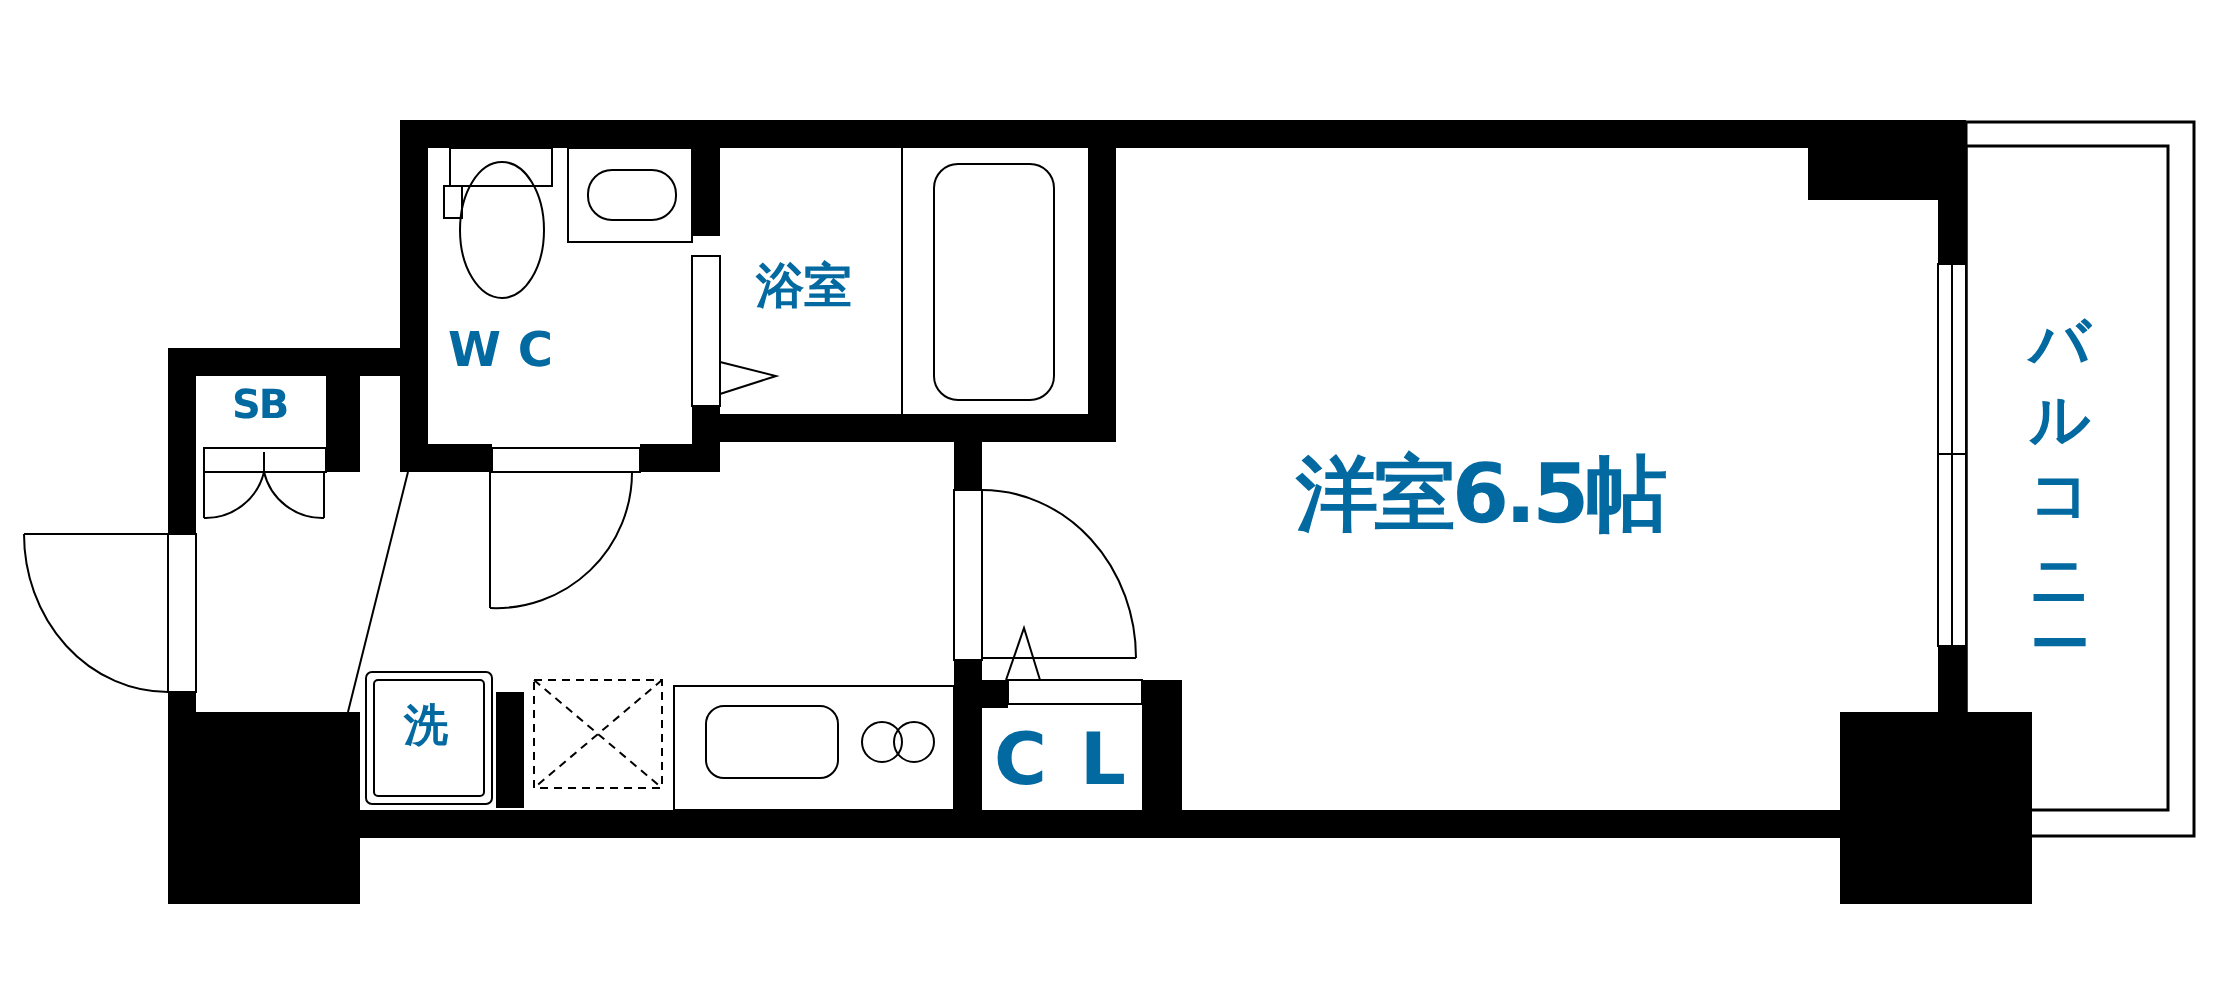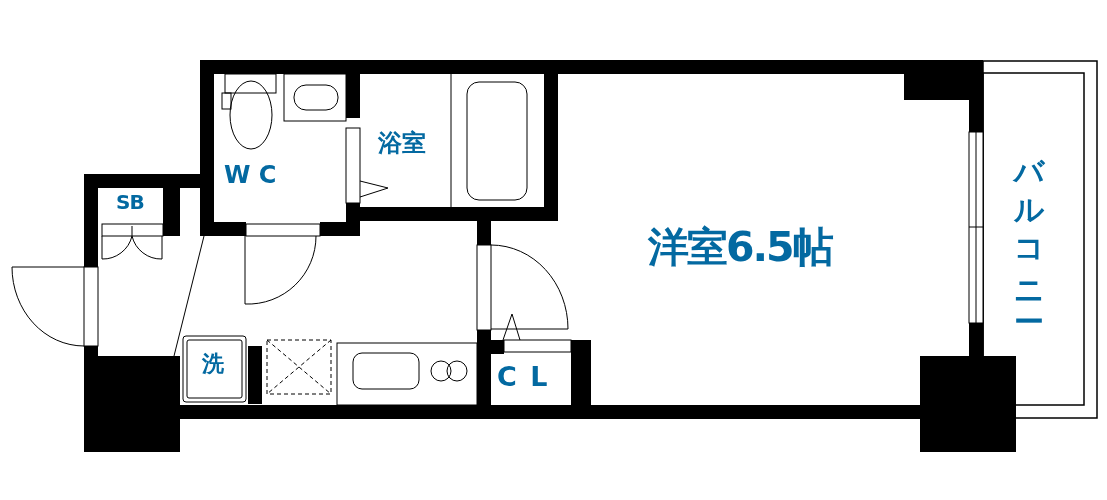--- a/index.html
+++ b/index.html
@@ -135,14 +135,14 @@
     <rect x="504" y="340" width="67" height="12" fill="#fff"></rect>
     <polyline points="503,340 512,314 520,340"></polyline>
   </g>
 </svg>
 
 <div class="lbl" style="left:648px; top:227px; font-size:41px; letter-spacing:-2px;">洋室6.5帖</div>
 <div class="lbl" style="left:224px; top:163px; font-size:24px;">W C</div>
 <div class="lbl" style="left:378px; top:131px; font-size:24px;">浴室</div>
 <div class="lbl" style="left:116px; top:192px; font-size:20px; letter-spacing:-1px;">SB</div>
 <div class="lbl" style="left:202px; top:353px; font-size:22px;">洗</div>
-<div class="lbl" style="left:497px; top:363px; font-size:27px; letter-spacing:2px;">C L</div>
+<div class="lbl" style="left:497px; top:363px; font-size:36px; letter-spacing:2px;">C L</div>
 <div class="lbl" style="left:1014px; top:137px; font-size:30px; writing-mode:vertical-rl; letter-spacing:8px;">バルコニー</div>
 
 </body></html>

